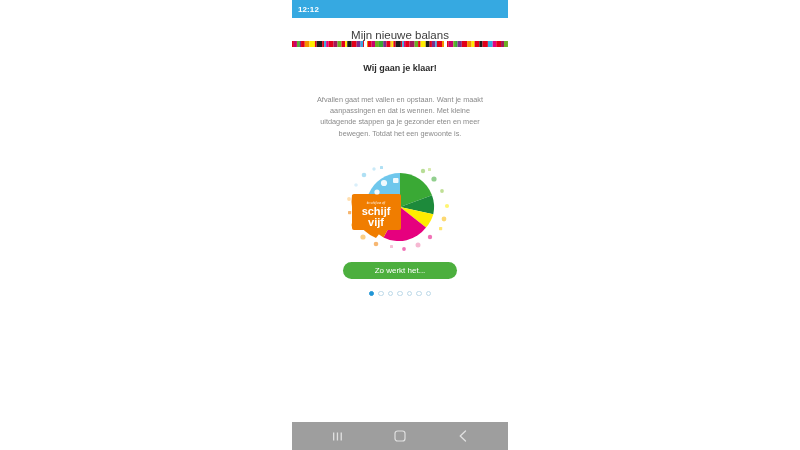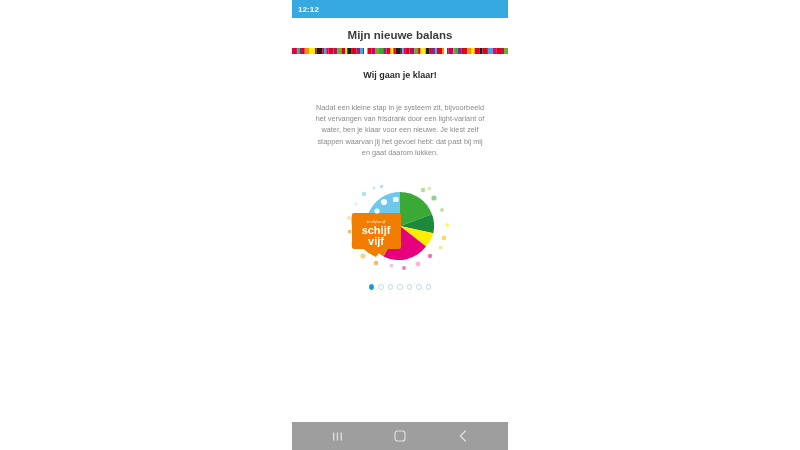--- a/index.html
+++ b/index.html
@@ -65,22 +65,21 @@
     display: flex;
     flex-direction: column;
     align-items: center;
     overflow: hidden;
   }
 
   #app-title {
     font-size: 11.5px;
     color: #3c3c3c;
     margin-top: 11px;
-    margin-bottom: 7px;
-    font-weight: 700;
+    font-weight: 400;
     text-align: center;
   }
 
   
   #divider {
     width: 216px;
     height: 6px;
     display: block;
   }
 
@@ -275,21 +274,21 @@
           <rect x="209.04" y="0" width="3.00" height="6" fill="#a3195b"></rect>
           <rect x="212.04" y="0" width="3.90" height="6" fill="#6ab023"></rect>
           <rect x="215.94" y="0" width="0.06" height="6" fill="#e2001a"></rect>
           <rect x="72" y="0" width="3" height="6" fill="#ffffff"></rect>
           <rect x="152" y="0" width="3" height="6" fill="#ffffff"></rect>
         </g>
     </svg>
 
     <div id="headline">Wij gaan je klaar!</div>
 
-    <p id="para-2" class="body-para">Nadat een kleine stap in je systeem zit, bijvoorbeeld het vervangen van frisdrank door een light-variant of water, ben je klaar voor een nieuwe. Je kiest zelf stappen waarvan jij het gevoel hebt: dat past bij mij en gaat daarom lukken.</p>
+    <p id="para-1" class="body-para">Afvallen gaat met vallen en opstaan. Want je maakt aanpassingen en dat is wennen. Met kleine uitdagende stappen ga je gezonder eten en meer bewegen. Totdat het een gewoonte is.</p>
 
     <div id="wheel-wrap">
       <svg width="120" height="92" viewBox="0 0 120 92">
         <defs>
           <clipPath id="orangeclip">
             <path d="M60 46 L14 34 A47 47 0 0 0 16 69 Z"></path>
           </clipPath>
         </defs>
 
         <g opacity="0.55">
@@ -335,20 +334,21 @@
         <text x="36" y="65" font-family="Liberation Sans, sans-serif" font-size="11" font-weight="bold" fill="#ffffff" text-anchor="middle">vijf</text>
 
         <g fill="#ffffff" opacity="0.9">
           <circle cx="44" cy="22" r="3.1"></circle>
           <rect x="53" y="17" width="5.5" height="5" rx="1"></rect>
           <circle cx="37" cy="31" r="2.6"></circle>
         </g>
       </svg>
     </div>
 
+    <button id="cta-button" style="background: rgb(76, 175, 62);">Zo werkt het...</button>
 
     <div id="pager-dots">
         <span class="dot active" style="background: rgb(33, 150, 214); border-color: rgb(33, 150, 214);"></span>
         <span class="dot"></span>
         <span class="dot"></span>
         <span class="dot"></span>
         <span class="dot"></span>
         <span class="dot"></span>
         <span class="dot"></span>
       </div>

